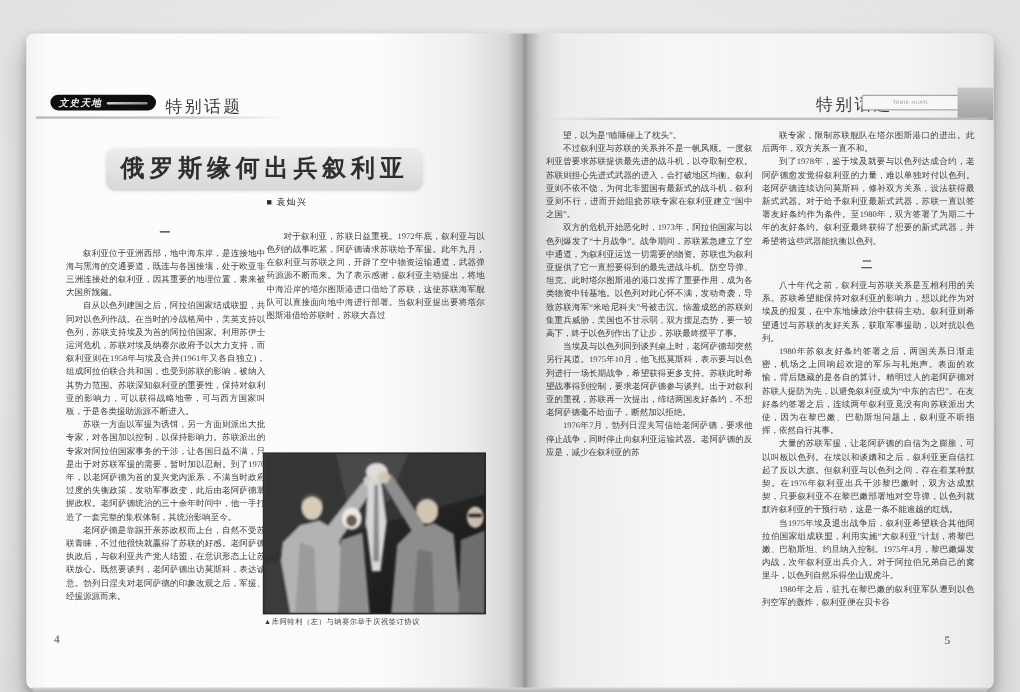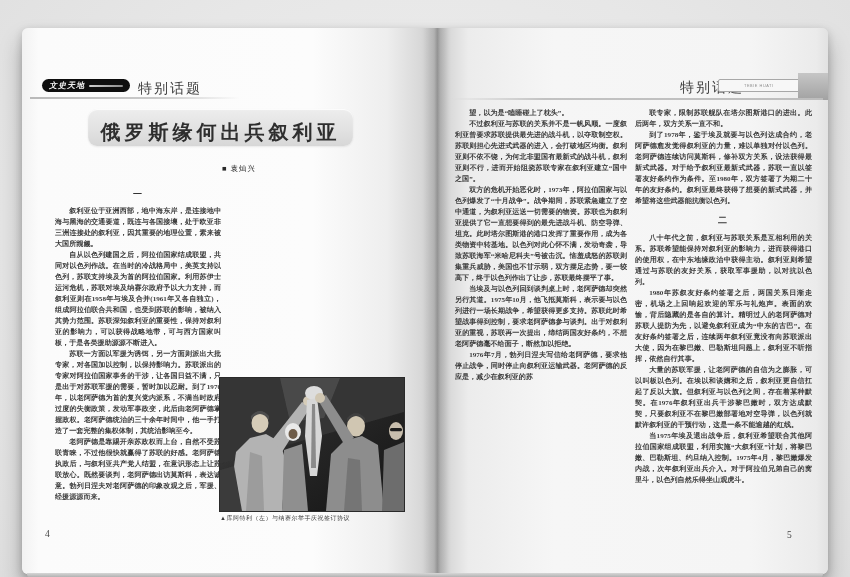--- a/index.html
+++ b/index.html
@@ -44,38 +44,38 @@
     position:absolute;font-size:14px;font-weight:normal;color:#3b3b3b;letter-spacing:2px;
     font-family:"Liberation Sans", sans-serif;white-space:nowrap;
   }
   .tag-left{left:116px;top:52px;}
   .header-rule-left{
     position:absolute;left:8px;top:69px;width:210px;height:2px;
     background:linear-gradient(to right,#b9b9b9 0%,#c9c9c9 60%,rgba(201,201,201,0) 100%);
   }
   
   .title-box{
-    position:absolute;left:66px;top:81px;width:265px;height:37px;border-radius:9px;
+    position:absolute;left:66px;top:94px;width:265px;height:37px;border-radius:9px;
     background:linear-gradient(180deg,#ededed 0%,#e2e2e2 55%,#d7d7d7 100%);
     box-shadow:inset 0 1px 1px rgba(255,255,255,0.9), 0 1px 2px rgba(0,0,0,0.08);
-    display:flex;align-items:flex-end;justify-content:center;
+    display:flex;align-items:center;justify-content:center;
   }
   .title-text{
     font-size:20px;font-weight:bold;color:#2e2e2e;letter-spacing:4px;white-space:nowrap;
     font-family:"DejaVu Serif","Liberation Serif",serif;
   }
   .byline{
     position:absolute;left:200px;top:136px;width:135px;
     font-size:7.5px;color:#2a2a2a;letter-spacing:1px;
   }
   
   .col{position:absolute;overflow:hidden;color:#3c3c3c;}
   .col p{
     margin:0;text-indent:2em;text-align:justify;word-break:break-all;
-    font-size:7.1px;line-height:11px;font-weight:bold;
+    font-size:7.1px;line-height:11px;
   }
   .sec-mark{font-weight:bold;color:#333;text-align:center;font-size:9px;letter-spacing:1px;}
   .sec-mark-1{position:absolute;left:33px;top:160px;width:166px;}
   .lcol1{left:33px;top:178px;width:166px;height:328px;}
   .lcol2{left:200px;top:164px;width:182px;height:184px;}
   .rcol1{left:18px;top:80px;width:172px;height:452px;}
   .rcol2{left:198px;top:80px;width:177px;height:443px;}
   .sec-mark-2{display:block;margin:7px 0 6px 0;text-indent:0 !important;text-align:center !important;font-weight:bold;font-size:9px !important;letter-spacing:2px;}
   
   .photo{position:absolute;left:198px;top:350px;width:184px;height:133px;background:#181818;box-shadow:0 0 0 1px #2a2a2a;}
@@ -131,20 +131,21 @@
     <div class="sec-mark sec-mark-1">一</div>
 
     <div class="col lcol1">
       <p>叙利亚位于亚洲西部，地中海东岸，是连接地中海与黑海的交通要道，既连与各国接壤，处于欧亚非三洲连接处的叙利亚，因其重要的地理位置，素来被大国所觊觎。</p>
       <p>自从以色列建国之后，阿拉伯国家结成联盟，共同对以色列作战。在当时的冷战格局中，美英支持以色列，苏联支持埃及为首的阿拉伯国家。利用苏伊士运河危机，苏联对埃及纳赛尔政府予以大力支持，而叙利亚则在1958年与埃及合并(1961年又各自独立)，组成阿拉伯联合共和国，也受到苏联的影响，被纳入其势力范围。苏联深知叙利亚的重要性，保持对叙利亚的影响力，可以获得战略地带，可与西方国家叫板，于是各类援助源源不断进入。</p>
       <p>苏联一方面以军援为诱饵，另一方面则派出大批专家，对各国加以控制，以保持影响力。苏联派出的专家对阿拉伯国家事务的干涉，让各国日益不满，只是出于对苏联军援的需要，暂时加以忍耐。到了1970年，以老阿萨德为首的复兴党内派系，不满当时政府过度的失衡政策，发动军事政变，此后由老阿萨德掌握政权。老阿萨德统治的三十余年时间中，他一手打造了一套完整的集权体制，其统治影响至今。</p>
       <p>老阿萨德是靠踢开亲苏政权而上台，自然不受苏联青睐，不过他很快就赢得了苏联的好感。老阿萨德执政后，与叙利亚共产党人结盟，在意识形态上让苏联放心。既然要谈判，老阿萨德出访莫斯科，表达诚意。勃列日涅夫对老阿萨德的印象改观之后，军援、经援源源而来。</p>
     </div>
 
     <div class="col lcol2">
+      <p>对于叙利亚，苏联日益重视。1972年底，叙利亚与以色列的战事吃紧，阿萨德请求苏联给予军援。此年九月，在叙利亚与苏联之间，开辟了空中物资运输通道，武器弹药源源不断而来。为了表示感谢，叙利亚主动提出，将地中海沿岸的塔尔图斯港进口借给了苏联，这使苏联海军舰队可以直接面向地中海进行部署。当叙利亚提出要将塔尔图斯港借给苏联时，苏联大喜过</p>
     </div>
 
     <div class="photo">
       <svg viewBox="0 0 184 133" preserveAspectRatio="none">
         <defs>
           <filter id="pblur">
               <feGaussianBlur stdDeviation="0.7"></feGaussianBlur>
             </filter>
           <linearGradient id="bgfade" x1="0" y1="0" x2="1" y2="1">
             <stop offset="0" stop-color="#4c4c4c"></stop>
@@ -206,23 +207,24 @@
       <p>不过叙利亚与苏联的关系并不是一帆风顺。一度叙利亚曾要求苏联提供最先进的战斗机，以夺取制空权。苏联则担心先进式武器的进入，会打破地区均衡。叙利亚则不依不饶，为何北非盟国有最新式的战斗机，叙利亚则不行，进而开始阻挠苏联专家在叙利亚建立“国中之国”。</p>
       <p>双方的危机开始恶化时，1973年，阿拉伯国家与以色列爆发了“十月战争”。战争期间，苏联紧急建立了空中通道，为叙利亚运送一切需要的物资。苏联也为叙利亚提供了它一直想要得到的最先进战斗机、防空导弹、坦克。此时塔尔图斯港的港口发挥了重要作用，成为各类物资中转基地。以色列对此心怀不满，发动奇袭，导致苏联海军“米哈尼科夫”号被击沉。恼羞成怒的苏联则集重兵威胁，美国也不甘示弱，双方摆足态势，要一较高下，终于以色列作出了让步，苏联最终摆平了事。</p>
       <p>当埃及与以色列回到谈判桌上时，老阿萨德却突然另行其道。1975年10月，他飞抵莫斯科，表示要与以色列进行一场长期战争，希望获得更多支持。苏联此时希望战事得到控制，要求老阿萨德参与谈判。出于对叙利亚的重视，苏联再一次提出，缔结两国友好条约，不想老阿萨德毫不给面子，断然加以拒绝。</p>
       <p>1976年7月，勃列日涅夫写信给老阿萨德，要求他停止战争，同时停止向叙利亚运输武器。老阿萨德的反应是，减少在叙利亚的苏</p>
     </div>
 
     <div class="col rcol2">
       <p>联专家，限制苏联舰队在塔尔图斯港口的进出。此后两年，双方关系一直不和。</p>
       <p>到了1978年，鉴于埃及就要与以色列达成合约，老阿萨德愈发觉得叙利亚的力量，难以单独对付以色列。老阿萨德连续访问莫斯科，修补双方关系，设法获得最新式武器。对于给予叙利亚最新式武器，苏联一直以签署友好条约作为条件。至1980年，双方签署了为期二十年的友好条约。叙利亚最终获得了想要的新式武器，并希望将这些武器能抗衡以色列。</p>
       <span class="sec-mark sec-mark-2">二</span>
-      <p>八十年代之前，叙利亚与苏联关系是互相利用的关系。苏联希望能保持对叙利亚的影响力，进而获得港口的使用权，在中东地缘政治中获得主动。叙利亚则希望通过与苏联的友好关系，获取军事援助，以对抗以色列。</p>
+      <p>八十年代之前，叙利亚与苏联关系是互相利用的关系。苏联希望能保持对叙利亚的影响力，想以此作为对埃及的报复，在中东地缘政治中获得主动。叙利亚则希望通过与苏联的友好关系，获取军事援助，以对抗以色列。</p>
       <p>1980年苏叙友好条约签署之后，两国关系日渐走密，机场之上回响起欢迎的军乐与礼炮声。表面的欢愉，背后隐藏的是各自的算计。精明过人的老阿萨德对苏联人提防为先，以避免叙利亚成为“中东的古巴”。在友好条约签署之后，连续两年叙利亚竟没有向苏联派出大使，因为在黎巴嫩、巴勒斯坦问题上，叙利亚不听指挥，依然自行其事。</p>
       <p>大量的苏联军援，让老阿萨德的自信为之膨胀，可以叫板以色列。在埃以和谈媾和之后，叙利亚更自信扛起了反以大旗。但叙利亚与以色列之间，存在着某种默契。在1976年叙利亚出兵干涉黎巴嫩时，双方达成默契，只要叙利亚不在黎巴嫩部署地对空导弹，以色列就默许叙利亚的干预行动，这是一条不能逾越的红线。</p>
       <p>当1975年埃及退出战争后，叙利亚希望联合其他阿拉伯国家组成联盟，利用实施“大叙利亚”计划，将黎巴嫩、巴勒斯坦、约旦纳入控制。1975年4月，黎巴嫩爆发内战，次年叙利亚出兵介入。对于阿拉伯兄弟自己的窝里斗，以色列自然乐得坐山观虎斗。</p>
+      <p>1980年之后，驻扎在黎巴嫩的叙利亚军队遭到以色列空军的轰炸，叙利亚便在贝卡谷</p>
     </div>
 
     <div class="pagenum pn-right">5</div>
   </div>
 
   <div class="spine"></div>
 </div>
 
 </body></html>

